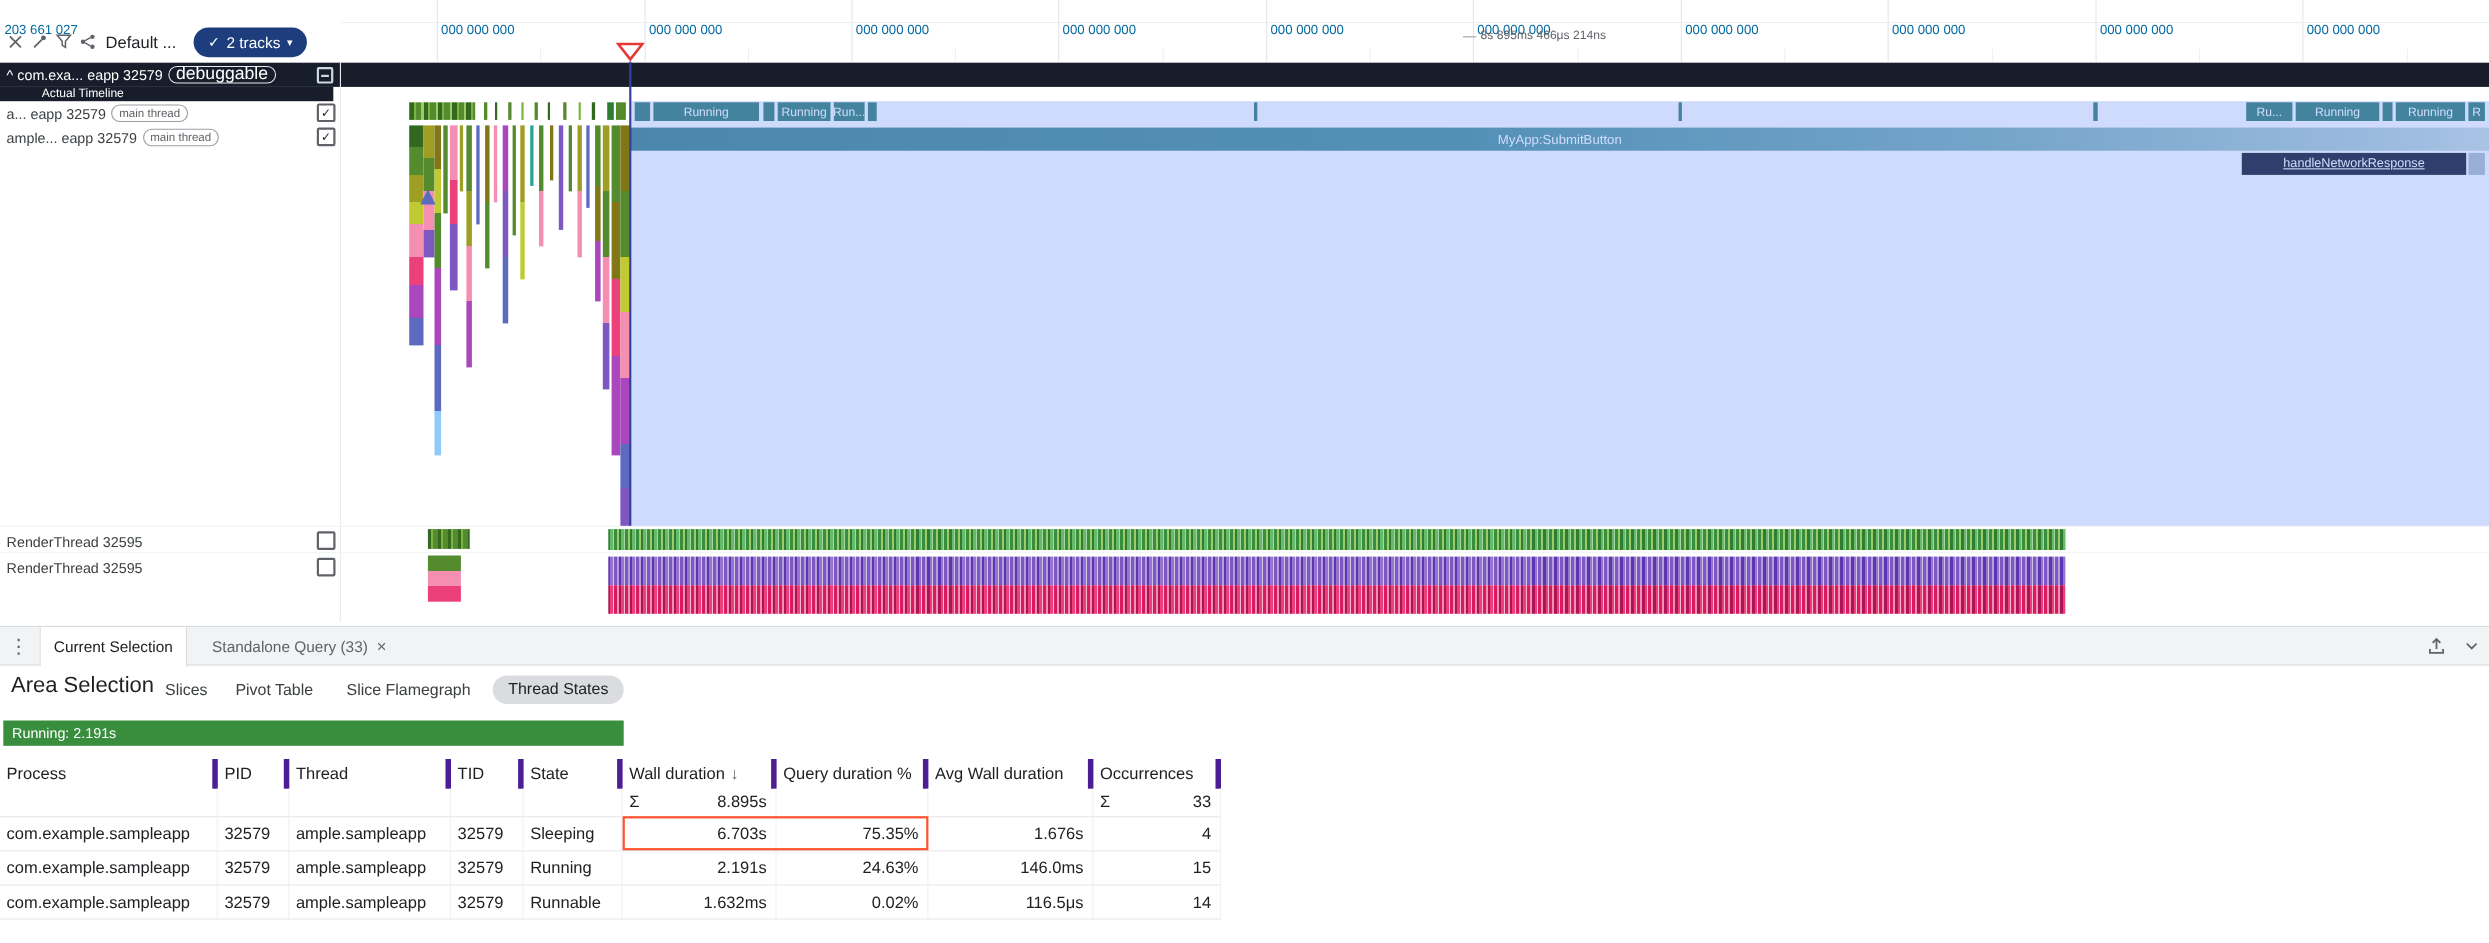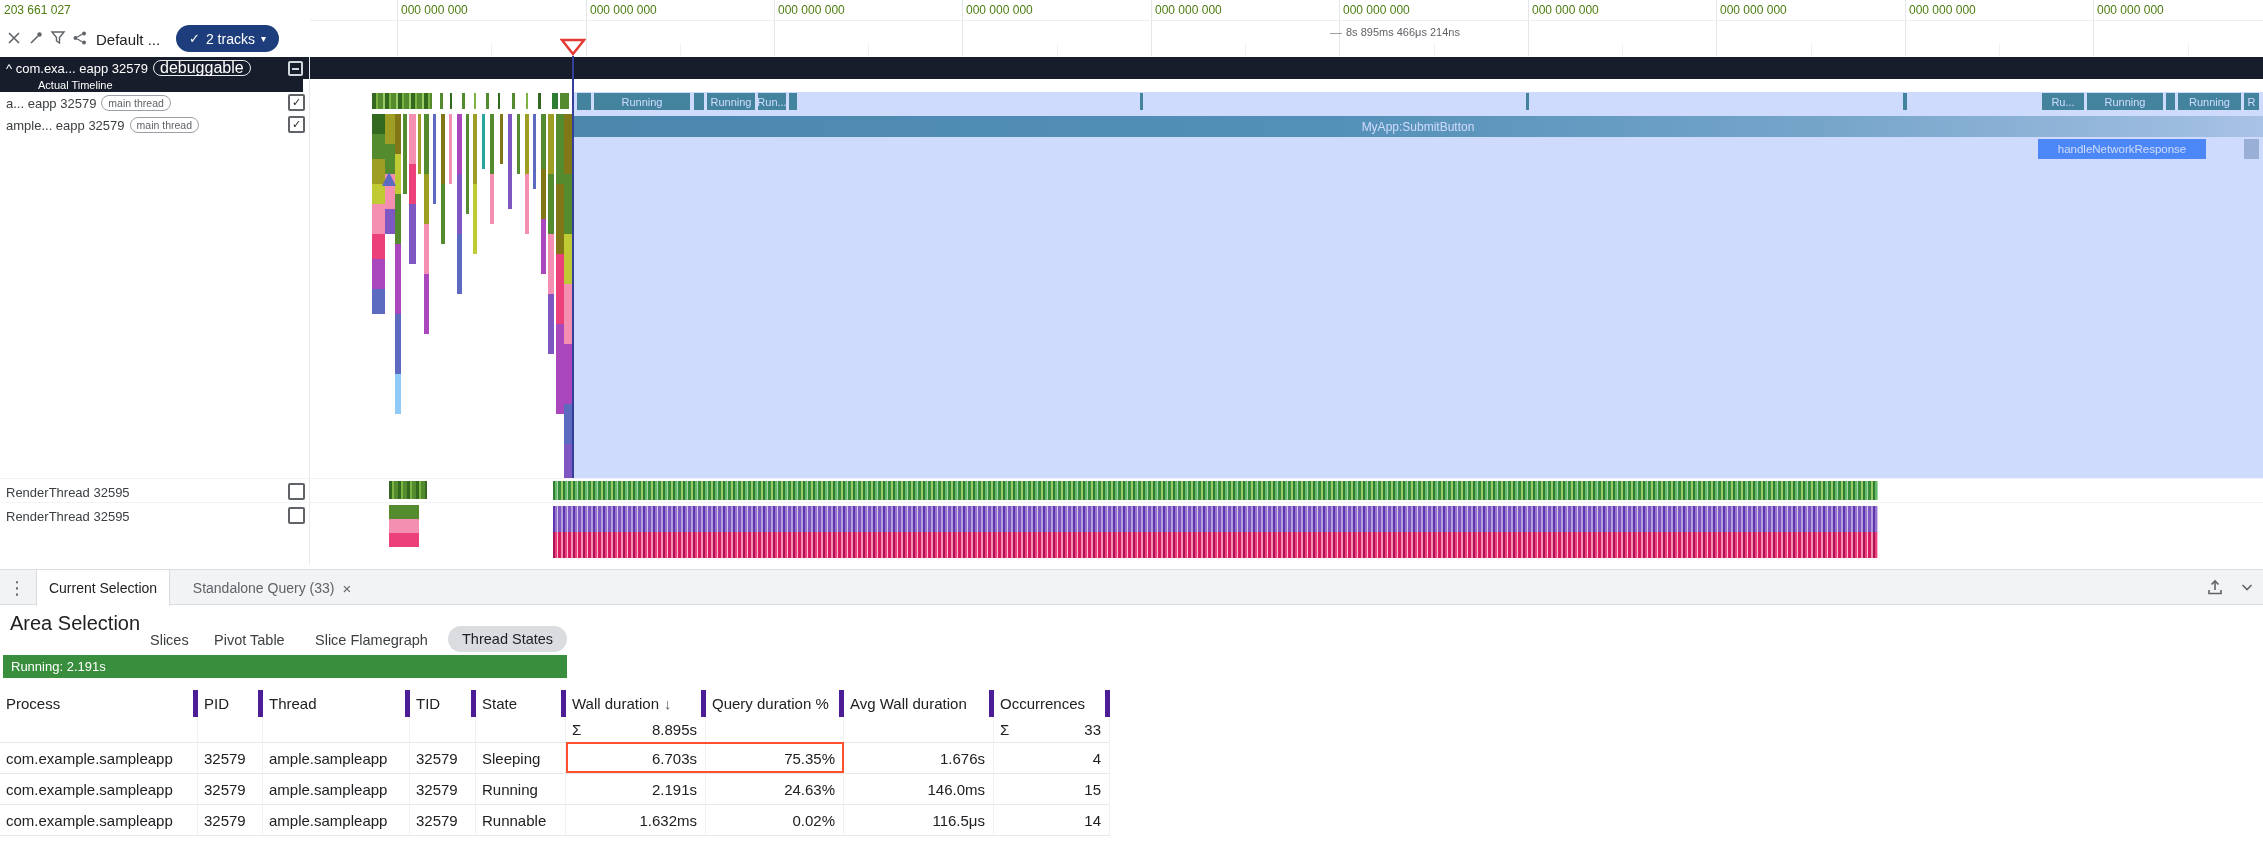--- a/index.html
+++ b/index.html
@@ -1,19 +1,19 @@
 <!DOCTYPE html>
 <html><head>
 <meta charset="utf-8">
 <style>
   html,body{margin:0;padding:0;background:#fff;}
   #app{position:relative;width:2263px;height:857px;overflow:hidden;background:#fff;
        font-family:"Liberation Sans",sans-serif;color:#202124;}
   .abs{position:absolute;}
-  .tsl{position:absolute;top:3px;font-size:12px;color:#4d7c0f;white-space:nowrap;}
+  .tsl{position:absolute;top:20px;font-size:12px;color:#0369a1;white-space:nowrap;}
   .tick{position:absolute;top:0;width:1px;height:56px;background:#e3e6ea;}
   .tickm{position:absolute;top:44px;width:1px;height:12px;background:#eef0f2;}
   .darkhdr{position:absolute;left:0;top:57px;width:2263px;height:22px;background:#171d2b;
            display:flex;align-items:center;color:#fff;font-size:13px;}
   .chip{display:inline-block;font-size:10.5px;border:1px solid #9aa0a6;color:#5f6368;
         border-radius:8px;padding:0 6px;height:14px;line-height:14px;margin-left:5px;}
   .chipw{display:inline-block;font-size:16px;border:1px solid #e8eaed;color:#fff;
          border-radius:8px;padding:0 6px;height:14px;line-height:14px;margin-left:5px;}
   .trackrow{position:absolute;left:0;height:22px;display:flex;align-items:center;
             font-size:13px;color:#3c4043;padding-left:6px;box-sizing:border-box;}
@@ -27,21 +27,21 @@
   .tealr{position:absolute;height:17px;background:#2f7d74;z-index:3;}
   .g{position:absolute;top:93px;height:16px;background:#558b2f;z-index:2;}
   .strip{position:absolute;top:114px;z-index:2;}
   .sel{position:absolute;left:574px;top:92px;width:1689px;height:386px;background:rgba(110,146,245,0.33);z-index:10;}
   .mline{position:absolute;left:572px;top:56px;width:2px;height:422px;background:#35409a;z-index:11;}
   .tabbar{position:absolute;left:0;top:569px;width:2263px;height:36px;background:#f1f3f4;
           border-top:1px solid #dadce0;border-bottom:1px solid #dadce0;box-sizing:border-box;}
   .tab{position:absolute;top:0;height:36px;display:flex;align-items:center;justify-content:center;
        font-size:14px;color:#5f6368;}
   .tab.active{background:#fff;color:#202124;border-left:1px solid #dadce0;border-right:1px solid #dadce0;}
-  .atab{position:absolute;top:620px;font-size:14.5px;color:#3c4043;white-space:nowrap;margin-top:12px;}
+  .atab{position:absolute;top:620px;font-size:14.5px;color:#3c4043;white-space:nowrap;}
   .pill-tab{background:#dadce0;border-radius:15px;padding:5px 14px;top:614px;color:#202124;}
   .grid{position:absolute;left:0;top:690px;display:grid;
         grid-template-columns:198px 65px 147px 66px 90px 140px 138px 150px 116px;
         font-size:15px;}
   .th{height:27px;display:flex;align-items:center;padding-left:6px;box-sizing:border-box;
       font-weight:500;color:#202124;border-right:5px solid #4c1d95;gap:5px;}
   .td{height:31px;display:flex;align-items:center;padding-left:6px;box-sizing:border-box;
       border-right:1px solid #f0f1f3;border-top:1px solid #e6e8eb;color:#202124;}
   .tds{height:25px;display:flex;align-items:center;padding:0 8px 0 6px;box-sizing:border-box;
        border-right:1px solid #f0f1f3;justify-content:space-between;}
@@ -193,22 +193,22 @@
     </div>
   <div class="teal" style="left:2244px;width:15px;">
       <span>R</span>
     </div>
 
   <div class="abs" style="left:573px;top:116px;width:1690px;height:21px;z-index:3;color:#fff;font-size:12px;
        display:flex;align-items:center;justify-content:center;
        background:linear-gradient(90deg,#3b818a 0%,#47909a 45%,#7db0b6 75%,#b3d0d4 95%,#c7dbde 100%);">
     <span>MyApp:SubmitButton</span>
   </div>
-  <div class="abs" style="left:2038px;top:139px;width:168px;height:20px;background:#3b82f6;z-index:3;color:#fff;
-       font-size:11.5px;display:flex;align-items:center;justify-content:center;">
+  <div class="abs" style="left:2038px;top:139px;width:204px;height:20px;background:#0f172a;z-index:3;color:#fff;
+       font-size:11.5px;display:flex;align-items:center;justify-content:center;text-decoration:underline;">
     <span>handleNetworkResponse</span>
   </div>
   <div class="abs" style="left:2244px;top:139px;width:15px;height:20px;background:#b0bec5;z-index:3;"></div>
 
   <div class="strip" style="left:372px;width:13px;height:200px;background:linear-gradient(#33691e 0 20px,#558b2f 20px 45px,#9e9d24 45px 70px,#c0ca33 70px 90px,#f48fb1 90px 120px,#ec407a 120px 145px,#ab47bc 145px 175px,#5c6bc0 175px 200px);"></div>
   <div class="strip" style="left:385px;width:10px;height:120px;background:linear-gradient(#9e9d24 0 30px,#558b2f 30px 60px,#f48fb1 60px 95px,#7e57c2 95px 120px);"></div>
   <div class="strip" style="left:395px;width:6px;height:300px;background:linear-gradient(#827717 0 40px,#c0ca33 40px 80px,#558b2f 80px 130px,#ab47bc 130px 200px,#5c6bc0 200px 260px,#90caf9 260px 300px);"></div>
   <div class="strip" style="left:403px;width:4px;height:80px;background:#558b2f;"></div>
   <div class="strip" style="left:409px;width:7px;height:150px;background:linear-gradient(#f48fb1 0 50px,#ec407a 50px 90px,#7e57c2 90px 150px);"></div>
   <div class="strip" style="left:418px;width:3px;height:60px;background:#9e9d24;"></div>

